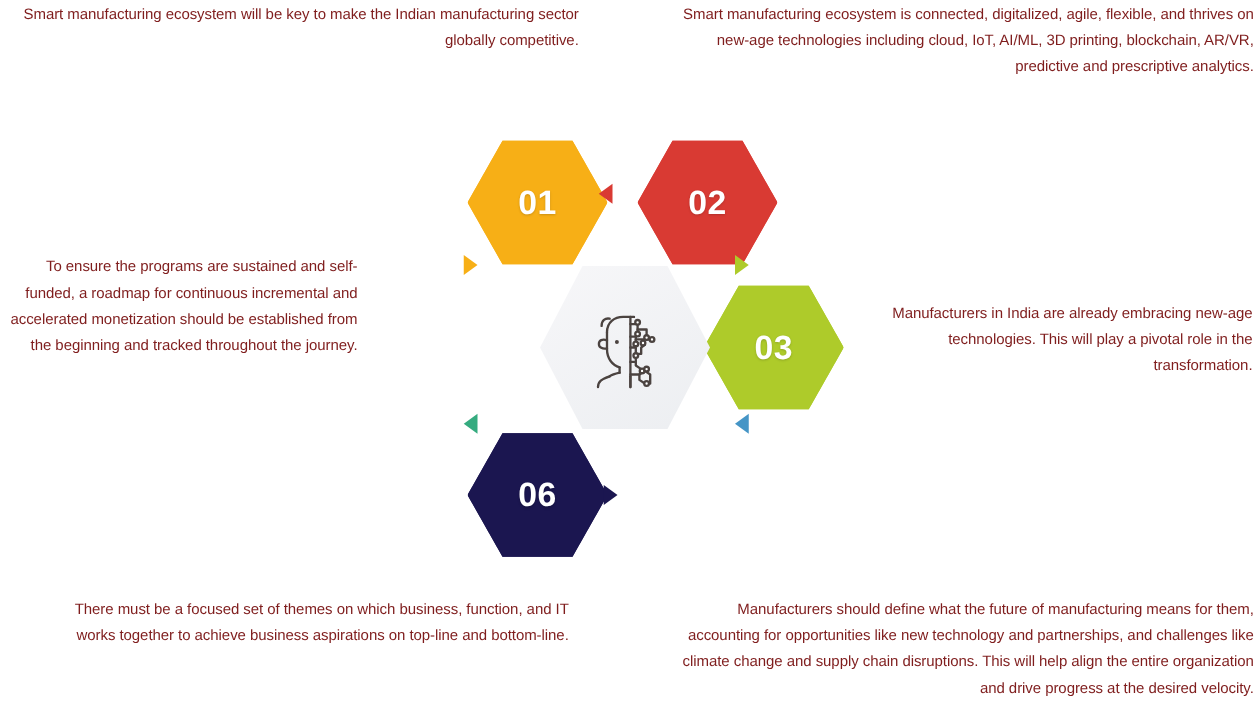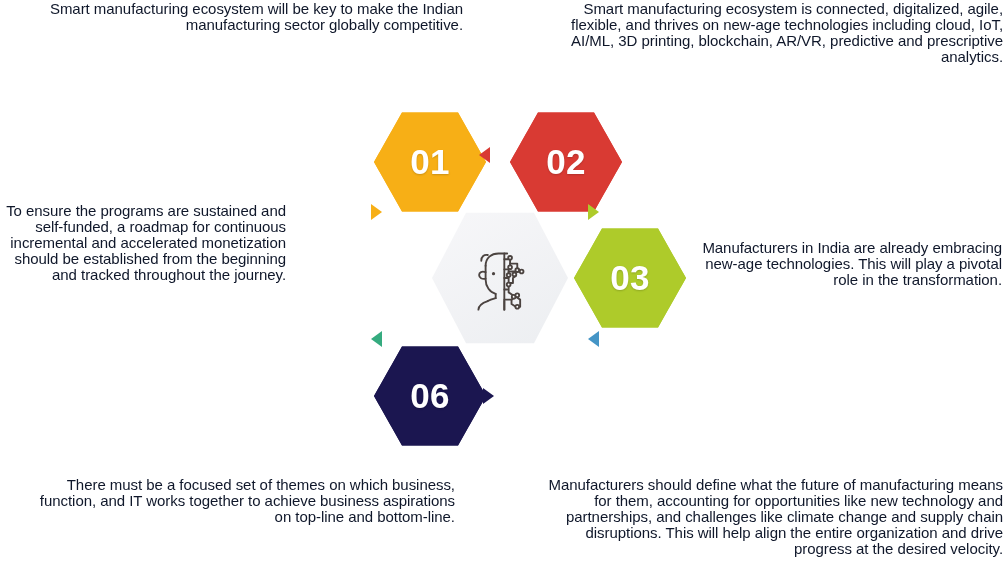--- a/index.html
+++ b/index.html
@@ -11,23 +11,23 @@
     width: 1003px;
     height: 580px;
     position: relative;
     font-family: "Liberation Sans", sans-serif;
     color: #404040;
     overflow: hidden;
   }
 
   .caption {
     position: absolute;
-    font-size: 15px;
-    line-height: 16px;
-    color: #0f172a;
+    font-size: 12px;
+    line-height: 21px;
+    color: #7f1d1d;
     letter-spacing: -0.05px;
   }
   .caption.right-align { text-align: right; }
   .caption.left-align  { text-align: right; }
 
   
   #cap-01 { left: 0px;   top: 1px;   width: 463px; }
   #cap-02 { left: 537px; top: 1px;   width: 466px; }
   #cap-06 { left: 2px;   top: 203px; width: 284px; }
   #cap-03 { left: 702px; top: 240px; width: 300px; }
@@ -60,31 +60,31 @@
     inset: 0;
     background: inherit;
   }
   .hex-num {
     position: absolute;
     inset: 0;
     display: flex;
     align-items: center;
     justify-content: center;
     color: #ffffff;
-    font-size: 35px;
+    font-size: 27px;
     font-weight: bold;
     letter-spacing: 0.3px;
     text-shadow: 0 1px 2px rgba(0,0,0,0.18);
     z-index: 2;
   }
 
   
   #hex-1 { left: 74px;  top: 10px;  }
   #hex-2 { left: 210px; top: 10px;  }
-  #hex-3 { left: 274px; top: 126px; }
+  #hex-3 { left: 263px; top: 126px; }
   #hex-4 { left: 210px; top: 244px; }
   #hex-5 { left: 74px;  top: 244px; }
   #hex-6 { left: 6px;   top: 126px; }
 
   
   #hex-center {
     position: absolute;
     left: 132px;
     top: 110px;
     width: 136px;

